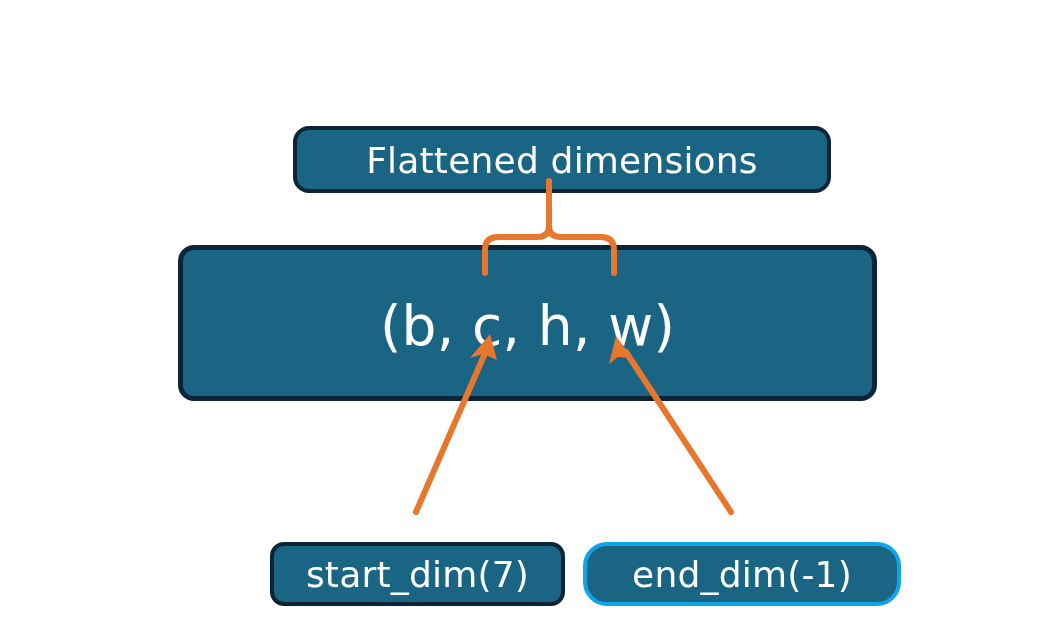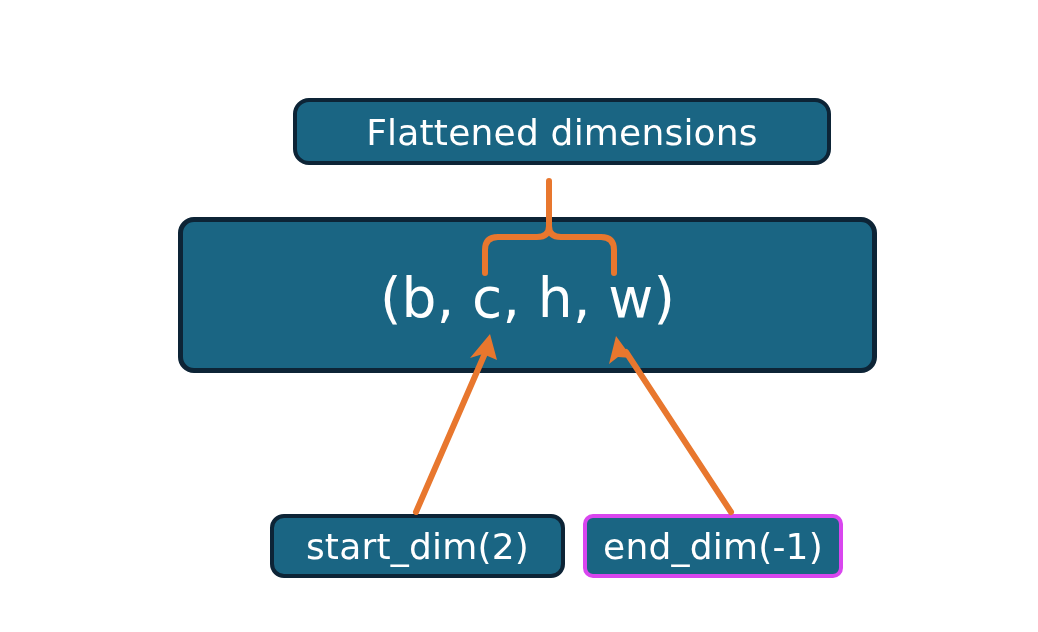--- a/index.html
+++ b/index.html
@@ -23,20 +23,21 @@
     position: absolute;
     box-sizing: border-box;
     display: flex;
     align-items: center;
     justify-content: center;
     color: #ffffff;
     text-align: center;
     white-space: nowrap;
     letter-spacing: 0.2px;
     z-index: 2;
+    margin-top: 28px;
   }
   
   #node-flattened {
     left: 293px;
     top: 98px;
     width: 538px;
     height: 67px;
     background: #1a6583;
     border: 4px solid #0d2436;
     border-radius: 16px;
@@ -68,25 +69,25 @@
     height: 64px;
     background: #1a6583;
     border: 4px solid #0d2436;
     border-radius: 14px;
     font-size: 36px;
     line-height: 1;
   }
   #node-end-dim {
     left: 583px;
     top: 514px;
-    width: 260px;
+    width: 318px;
     height: 64px;
     background: #1a6583;
-    border: 4px solid #d946ef;
-    border-radius: 10px;
+    border: 4px solid #0ea5e9;
+    border-radius: 24px;
     font-size: 36px;
     line-height: 1;
   }
   #node-start-dim .label,
   #node-end-dim .label,
   #node-flattened .label {
     position: relative;
     top: 1px;
   }
   
@@ -118,21 +119,21 @@
 
   <div class="node" id="node-flattened">
     <span class="label">Flattened dimensions</span>
   </div>
 
   <div class="node" id="node-shape">
     <span class="label">(b, c, h, w)</span>
   </div>
 
   <div class="node" id="node-start-dim">
-    <span class="label">start_dim(2)</span>
+    <span class="label">start_dim(7)</span>
   </div>
 
   <div class="node" id="node-end-dim">
     <span class="label">end_dim(-1)</span>
   </div>
 
   <svg id="connectors" viewBox="0 0 1038 632" width="1038" height="632">
 
     <g>
       <path class="stroke-orange" d="M 485 273

